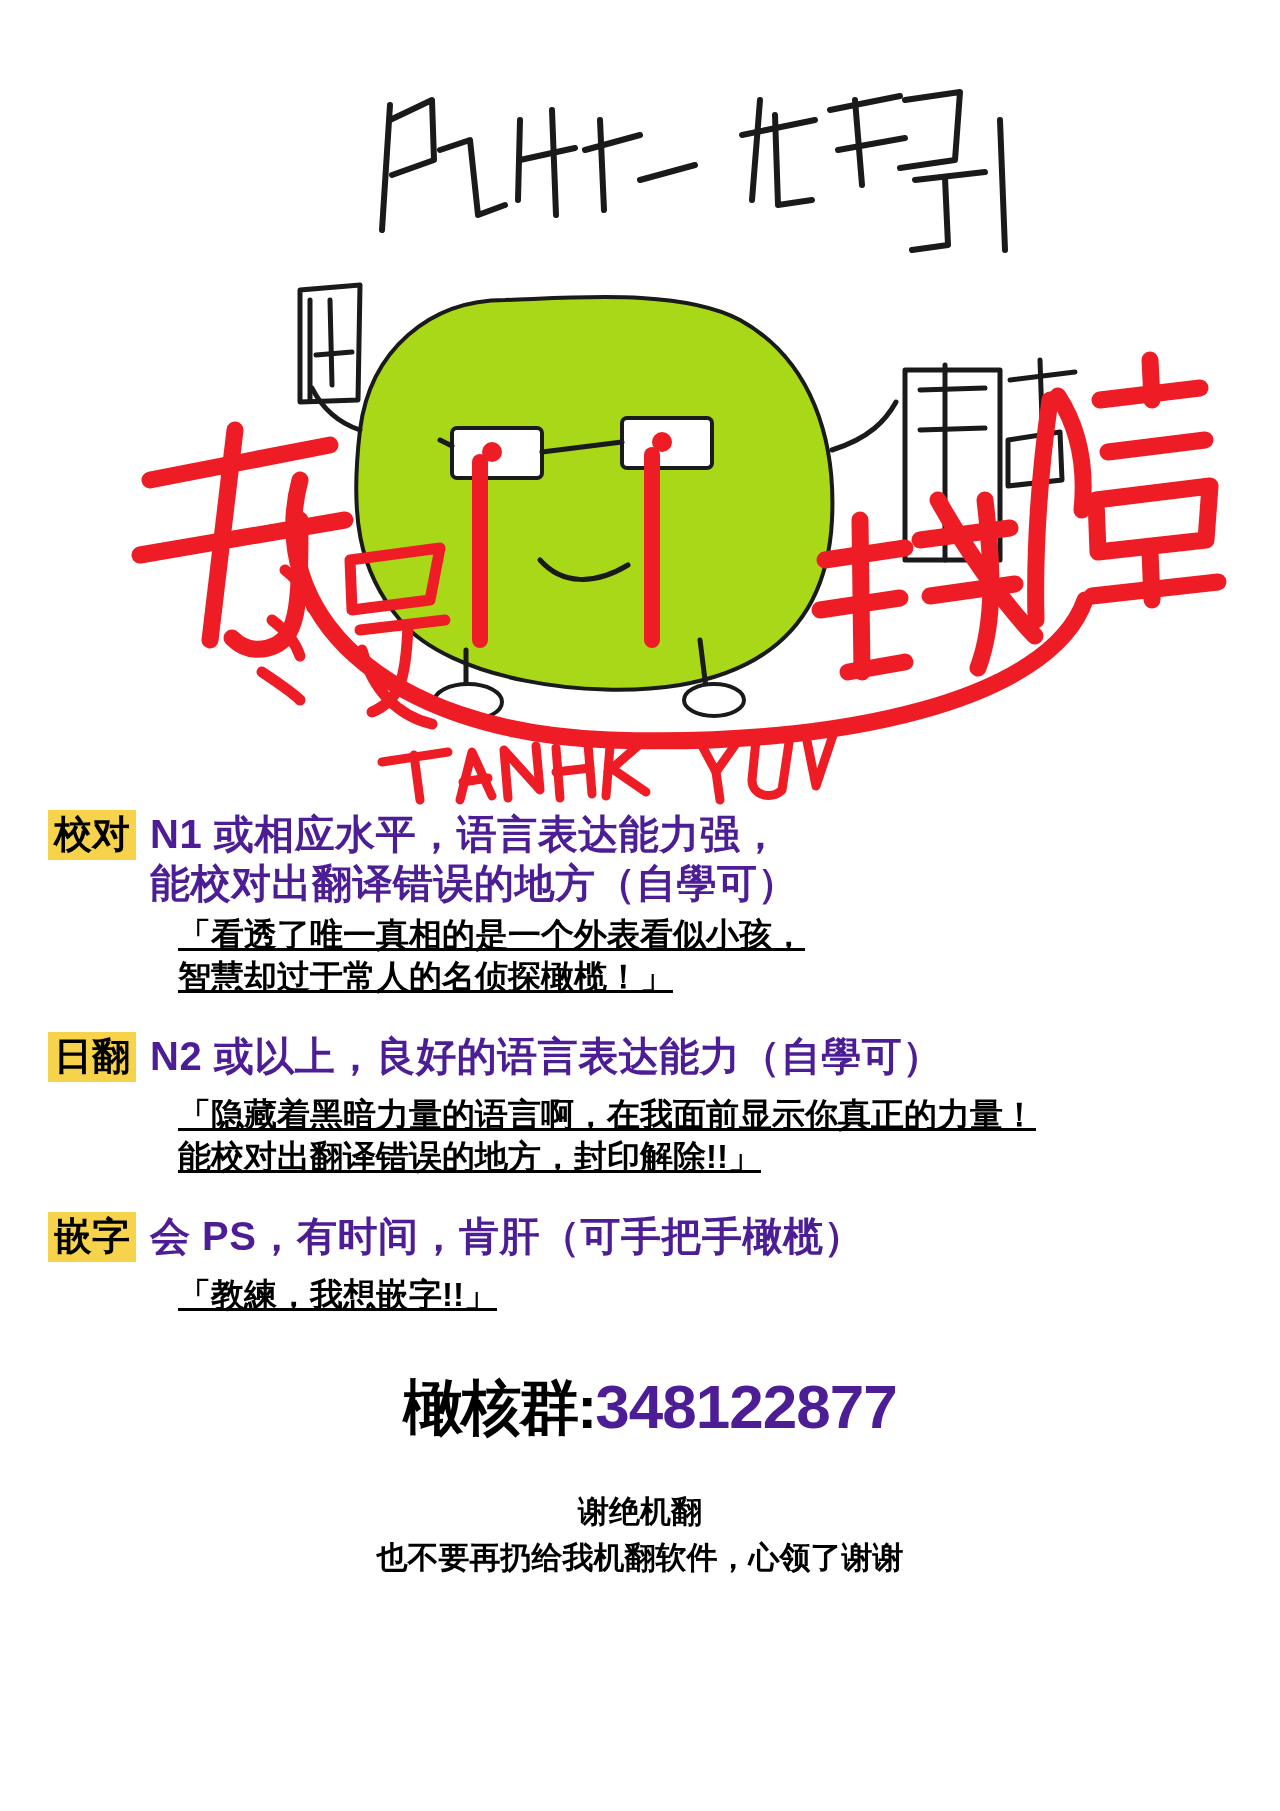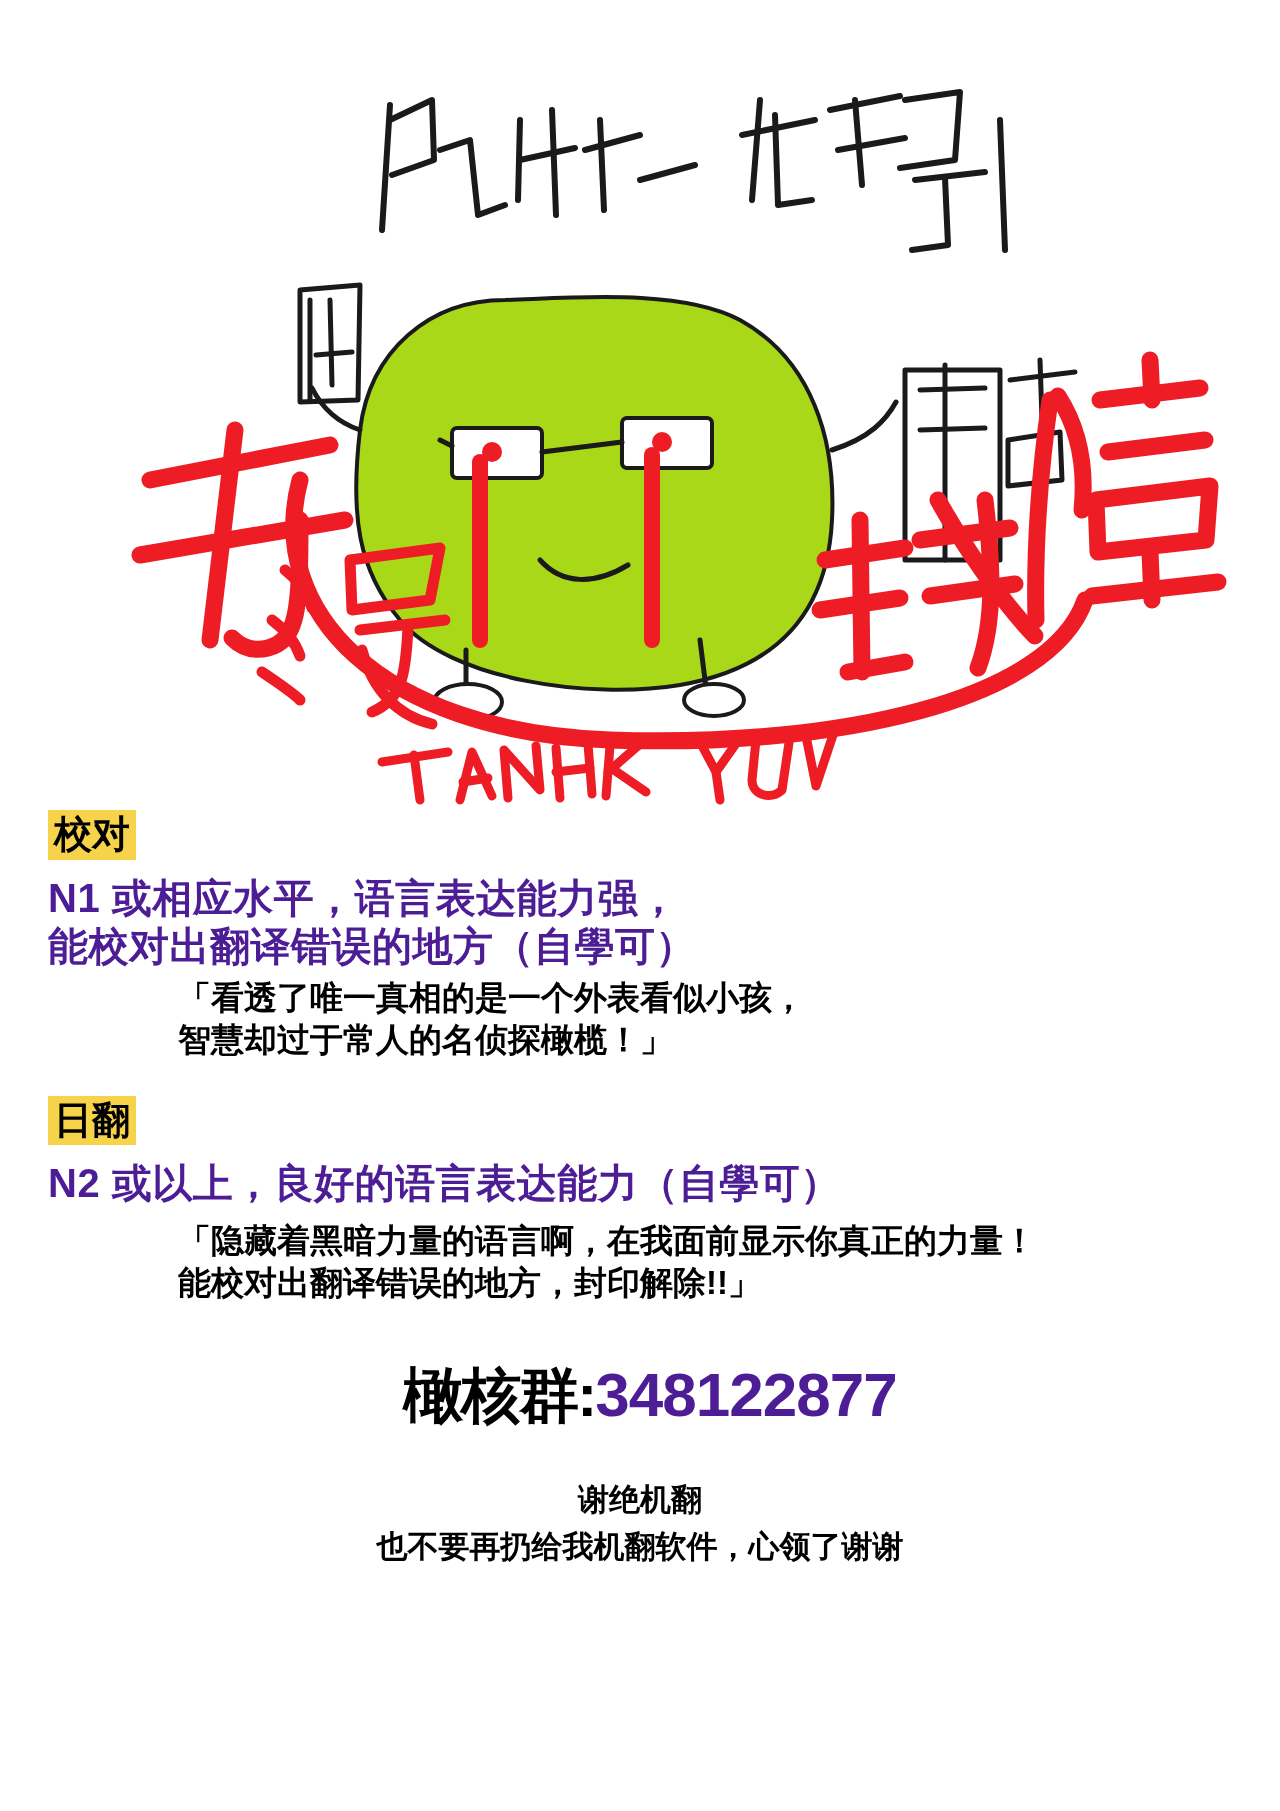--- a/index.html
+++ b/index.html
@@ -36,21 +36,20 @@
   }
 
   .entry {
     margin: 0 0 34px 0;
     padding: 0 40px 0 48px;
   }
   .entry-head {
     display: flex;
     align-items: flex-start;
     gap: 14px;
-    flex-direction: column;
   }
   .tag {
     background: #f7d24b;
     color: #000;
     font-weight: bold;
     font-size: 38px;
     line-height: 1.12;
     padding: 3px 6px 4px 6px;
     white-space: nowrap;
     flex: 0 0 auto;
@@ -62,20 +61,21 @@
     color: #4c1d95;
     letter-spacing: 0.5px;
   }
   .quote {
     font-size: 33px;
     font-weight: bold;
     line-height: 1.28;
     color: #000;
     margin-top: 6px;
     padding-left: 130px;
+    text-decoration: underline;
   }
   .quote.tight { margin-top: 12px; }
 
   
   .group-line {
     display: flex;
     align-items: baseline;
     justify-content: center;
     margin-top: 52px;
     padding-left: 20px;
@@ -268,20 +268,27 @@
     <div class="entry-head">
       <span class="tag">日翻</span>
       <span class="req">N2 或以上，良好的语言表达能力（自學可）</span>
     </div>
     <div class="quote tight">
       <span>「隐藏着黑暗力量的语言啊，在我面前显示你真正的力量！</span><br>
       <span>能校对出翻译错误的地方，封印解除!!」</span>
     </div>
   </div>
 
+  <div class="entry">
+    <div class="entry-head">
+      <span class="tag">嵌字</span>
+      <span class="req">会 PS，有时间，肯肝（可手把手橄榄）</span>
+    </div>
+    <div class="quote tight">「教練，我想嵌字!!」</div>
+  </div>
 
   <div class="group-line">
     <span class="group-label">橄核群:</span>
     <span class="group-number">348122877</span>
   </div>
 
   <div class="footer">
     <div class="footer-line">谢绝机翻</div>
     <div class="footer-line">也不要再扔给我机翻软件，心领了谢谢</div>
   </div>

